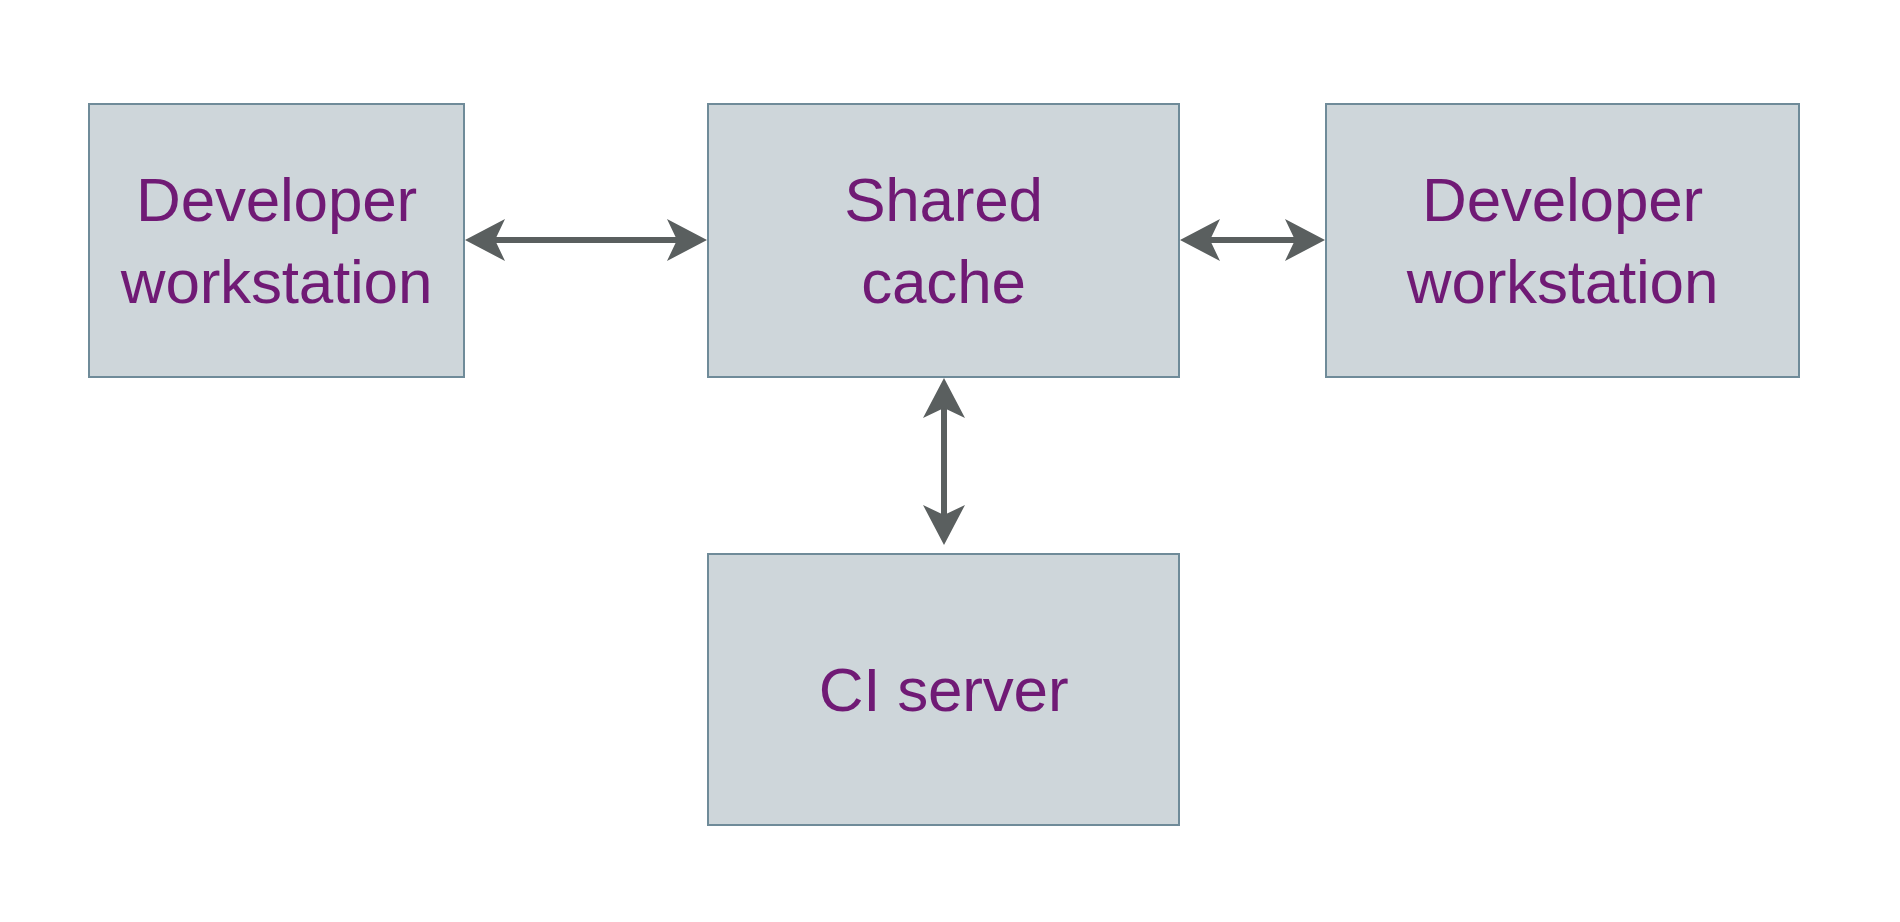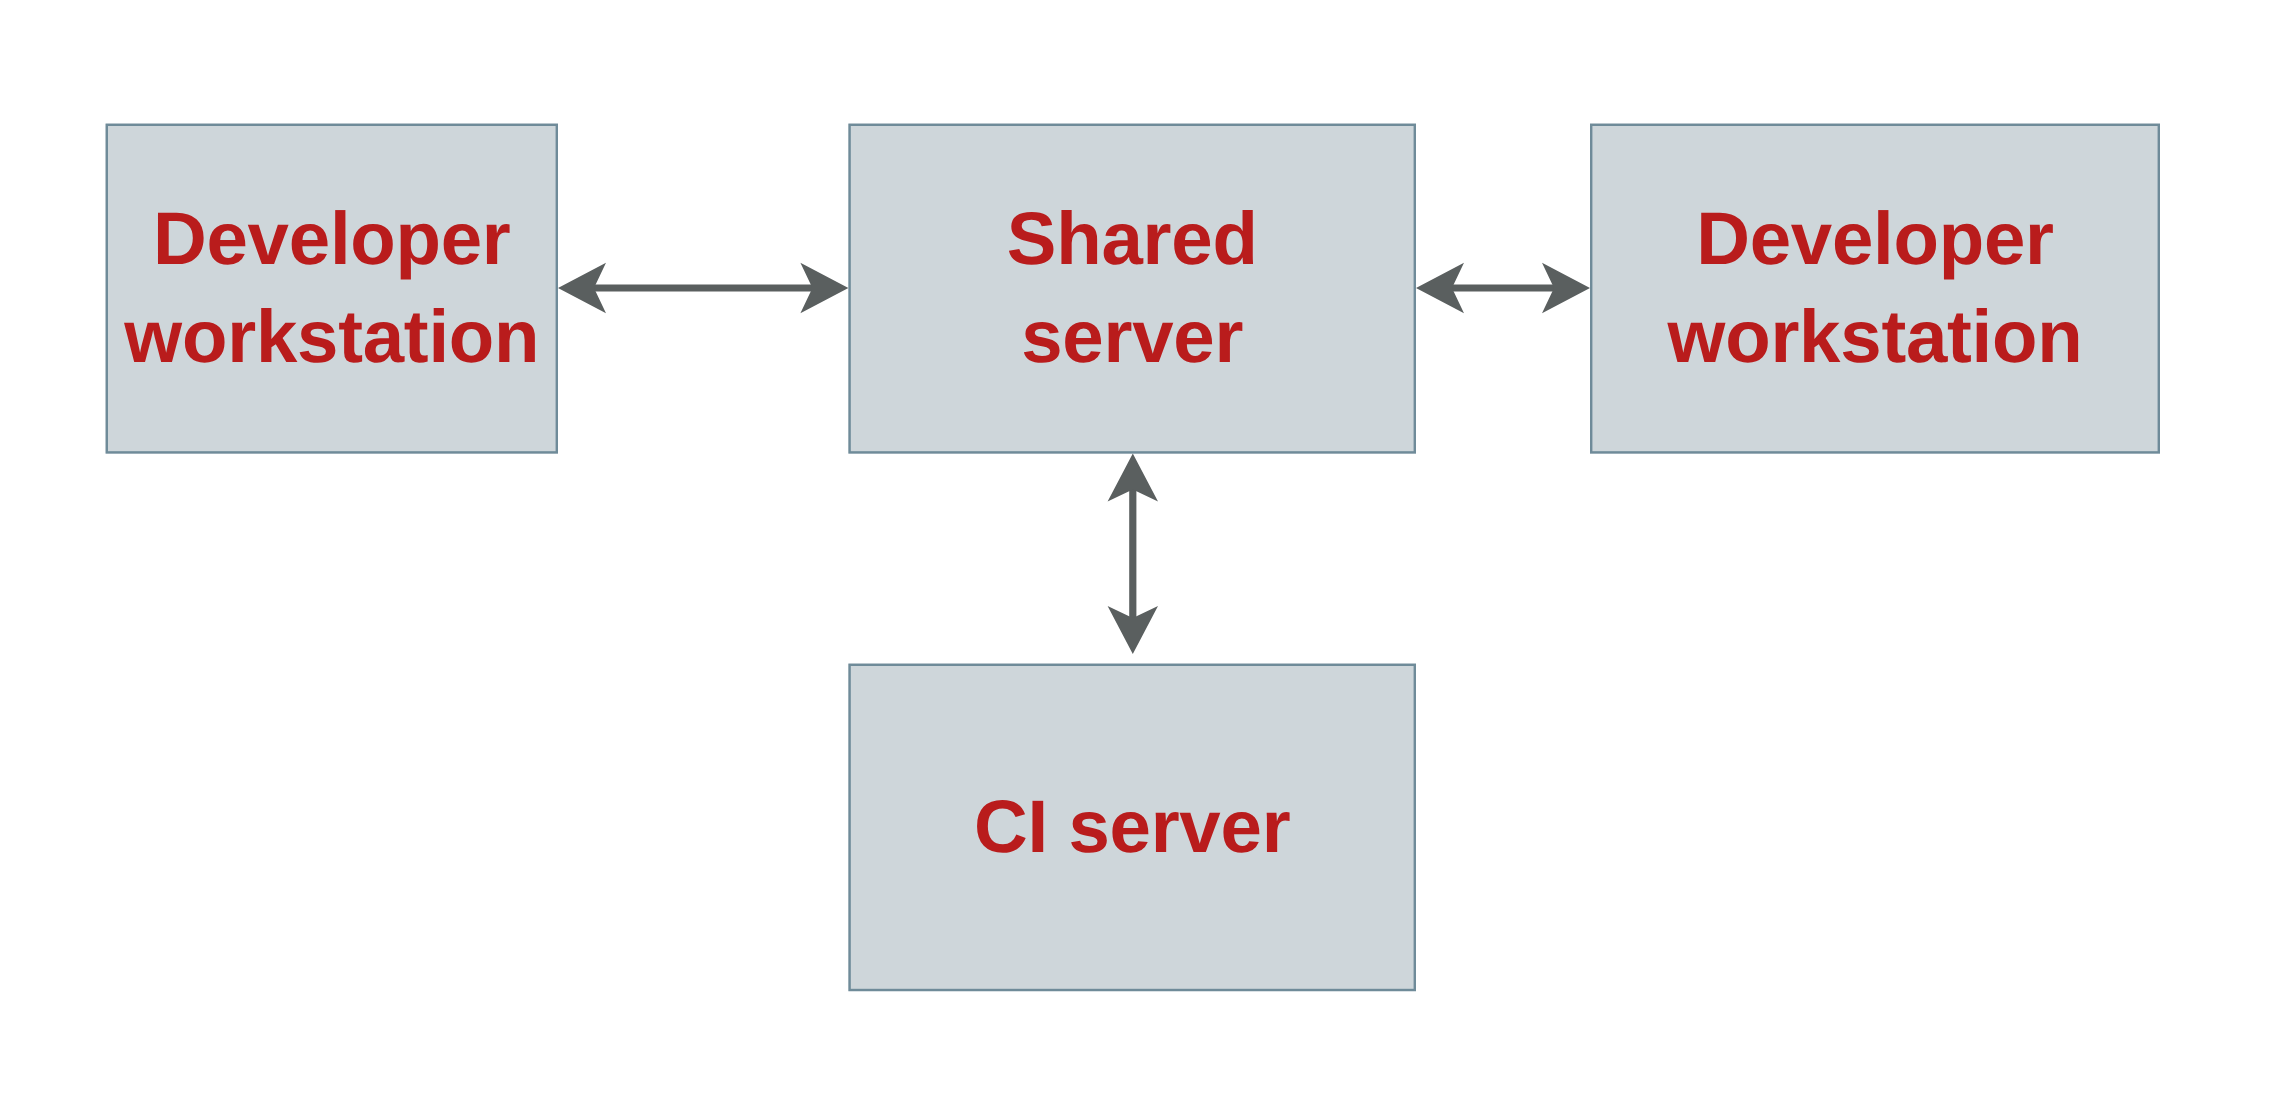--- a/index.html
+++ b/index.html
@@ -28,22 +28,22 @@
     border: 2px solid #6f8b99;
     display: flex;
     align-items: center;
     justify-content: center;
     text-align: center;
   }
   .node-label {
     font-family: "Liberation Sans", sans-serif;
     font-size: 62px;
     line-height: 1.32;
-    color: #b91c1c;
-    font-weight: 700;
+    color: #701a75;
+    font-weight: 400;
     letter-spacing: -0.2px;
     white-space: pre-line;
     padding: 0 10px;
   }
 
   #node-dev-left   { left: 88px;   top: 103px;  width: 377px; height: 275px; }
   #node-shared     { left: 707px;  top: 103px;  width: 473px; height: 275px; }
   #node-dev-right  { left: 1325px; top: 103px;  width: 475px; height: 275px; }
   #node-ci         { left: 707px;  top: 553px;  width: 473px; height: 273px; }
 
@@ -95,21 +95,21 @@
     </g>
   </svg>
 
   <div class="node" id="node-dev-left">
     <span class="node-label">Developer
 workstation</span>
   </div>
 
   <div class="node" id="node-shared">
     <span class="node-label">Shared
-server</span>
+cache</span>
   </div>
 
   <div class="node" id="node-dev-right">
     <span class="node-label">Developer
 workstation</span>
   </div>
 
   <div class="node" id="node-ci">
     <span class="node-label">CI server</span>
   </div>

